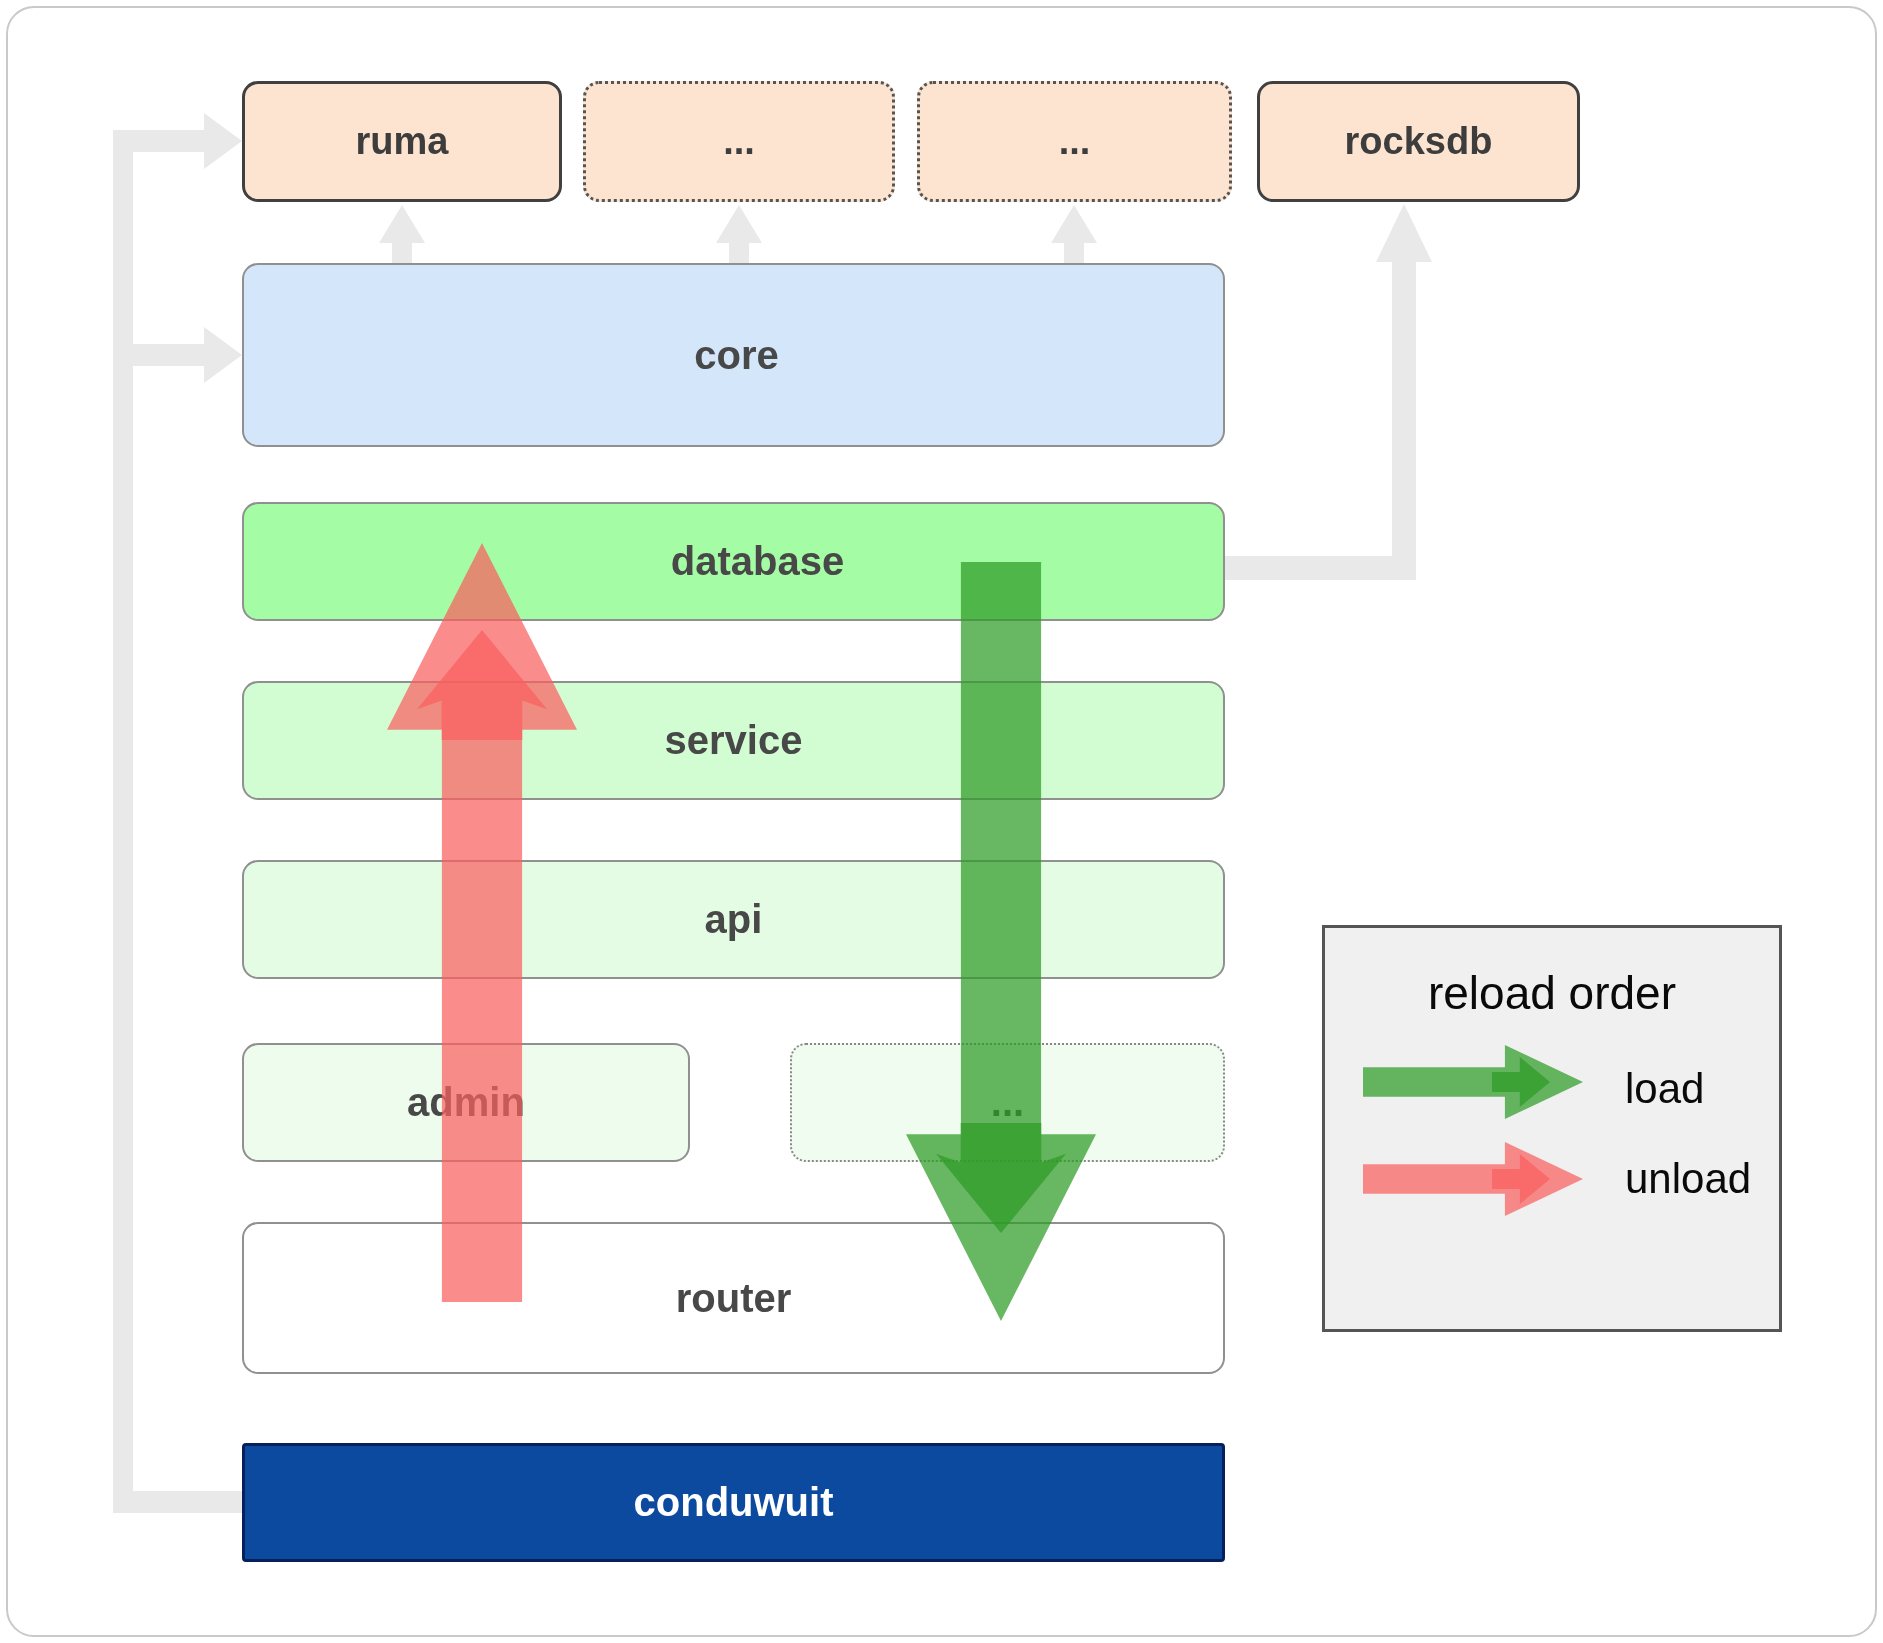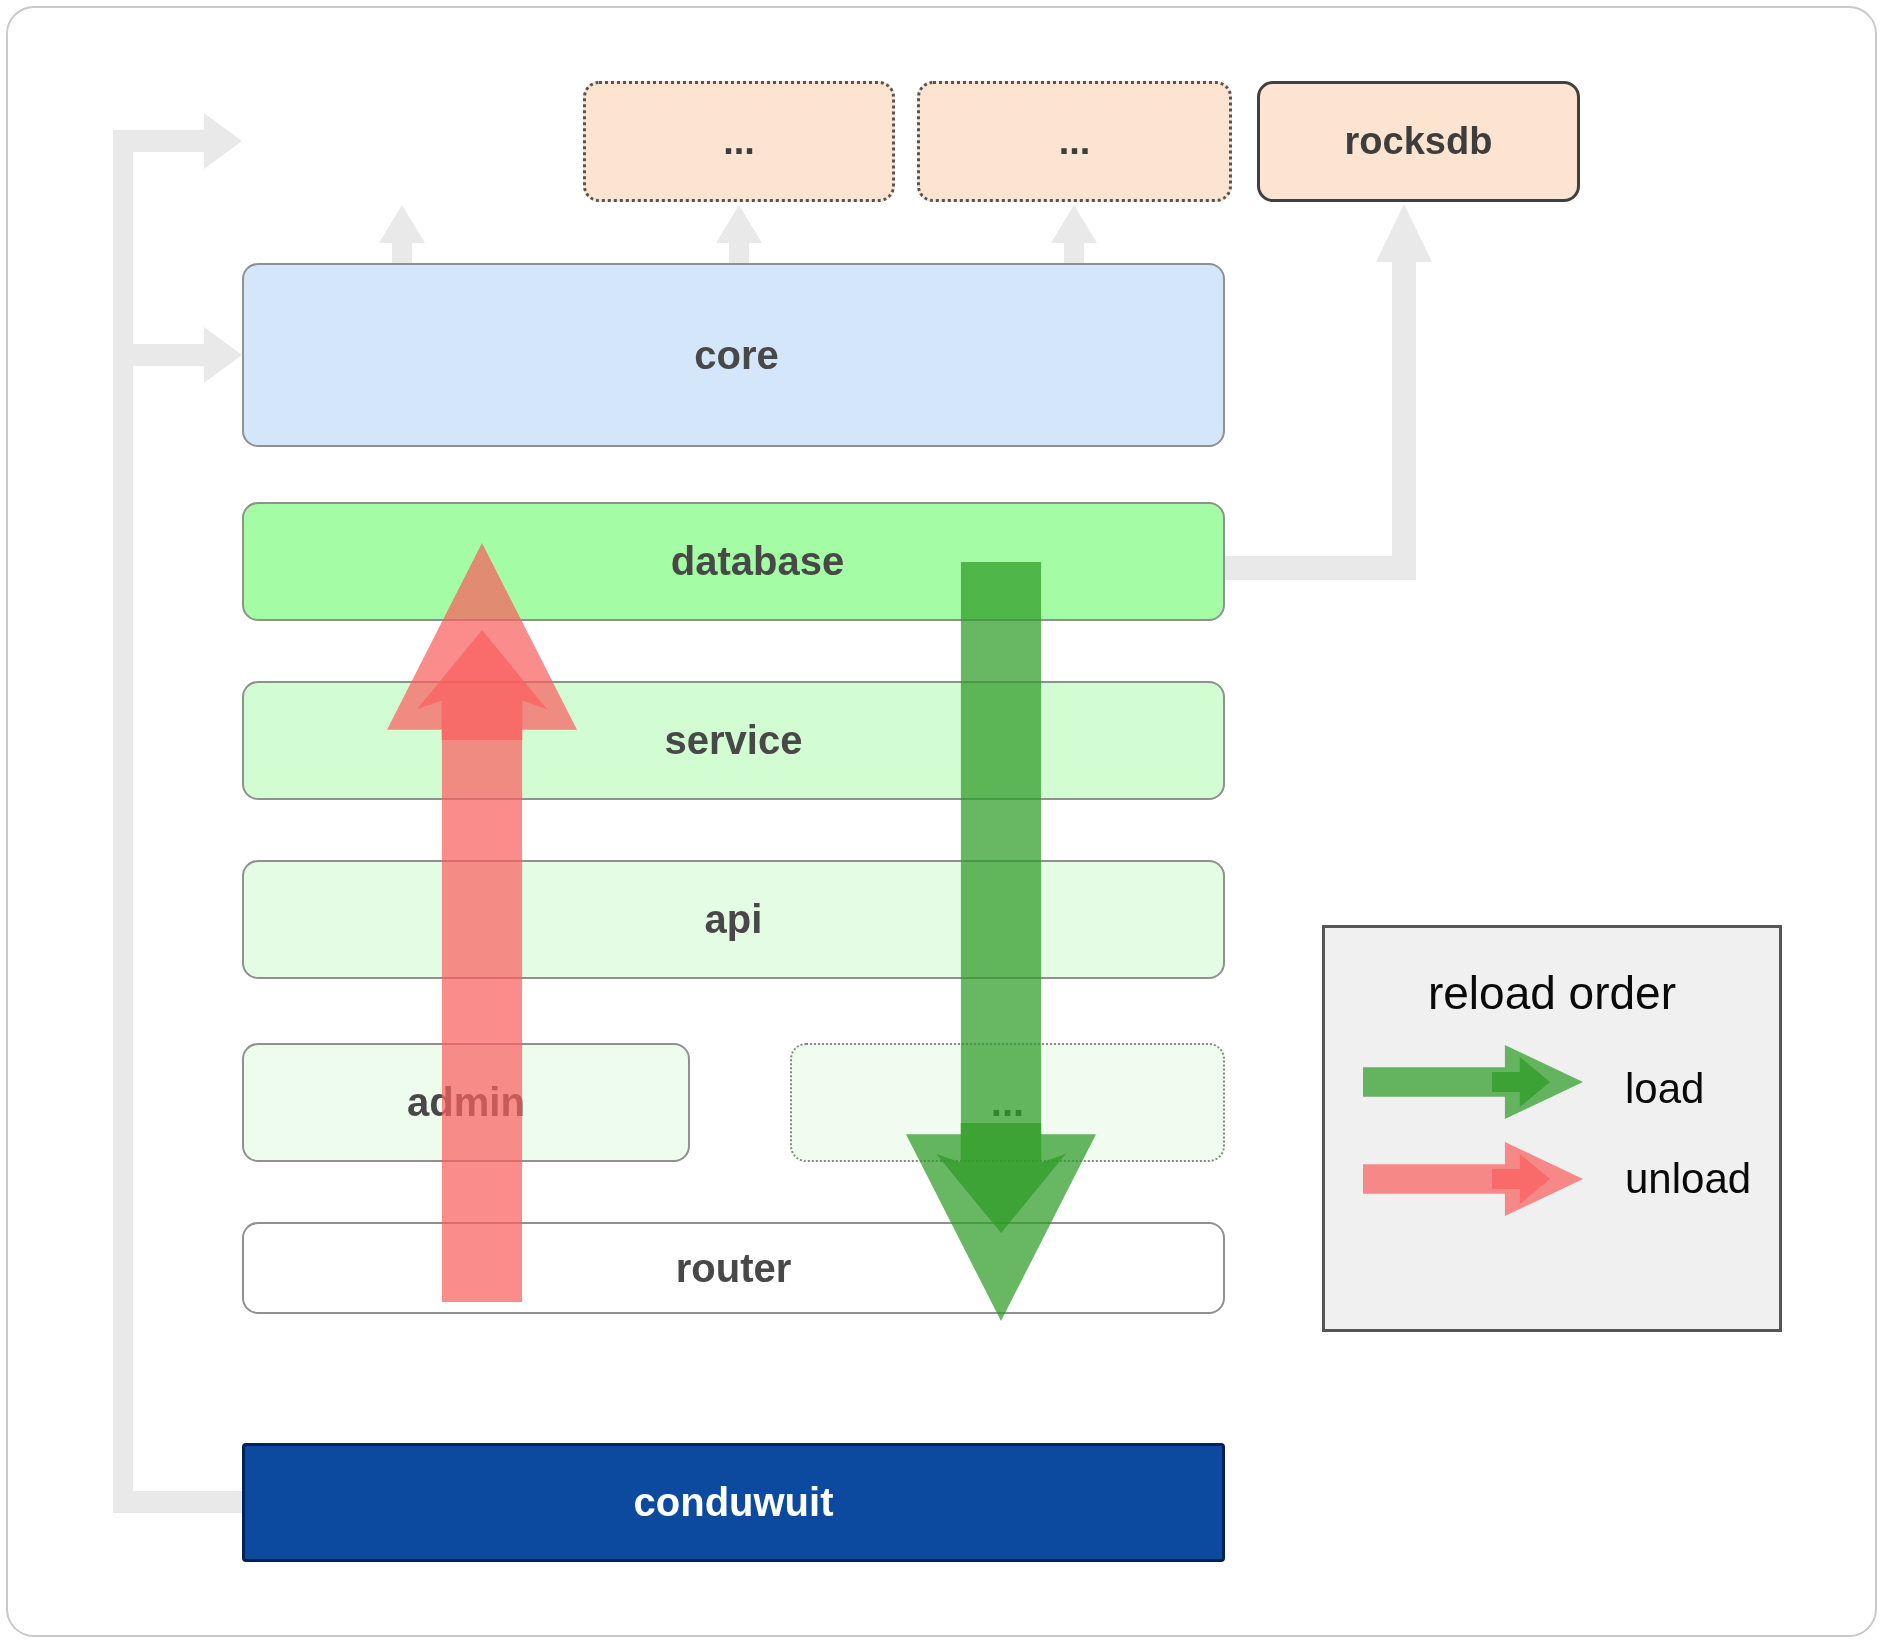--- a/index.html
+++ b/index.html
@@ -24,21 +24,21 @@
   #box-dots1{left:583px;top:81px;width:312px;height:121px;}
   #box-dots2{left:917px;top:81px;width:315px;height:121px;}
   #box-rocksdb{left:1257px;top:81px;width:323px;height:121px;}
   #box-core{left:242px;top:263px;width:983px;height:184px;background:#d4e7fa;padding-left:6px;}
   #box-database{left:242px;top:502px;width:983px;height:119px;background:#a4fca4;padding-left:48px;}
   #box-service{left:242px;top:681px;width:983px;height:119px;background:#d2fcd2;}
   #box-api{left:242px;top:860px;width:983px;height:119px;background:#e4fce4;}
   #box-admin{left:242px;top:1043px;width:448px;height:119px;background:#eefcee;}
   #box-more{left:790px;top:1043px;width:435px;height:119px;background:#effcef;
             border:2px dotted #888888;}
-  #box-router{left:242px;top:1222px;width:983px;height:92px;background:#ffffff;}
+  #box-router{left:242px;top:1222px;width:983px;height:152px;background:#ffffff;}
   #box-conduwuit{left:242px;top:1443px;width:983px;height:119px;background:#0b4a9f;
                  border:3px solid #06205c;border-radius:4px;color:#ffffff;font-weight:700;}
   
   .gray{position:absolute;background:#e9e9e9;}
   .gray-head-right{position:absolute;background:#e9e9e9;
     clip-path:polygon(0% 0%,100% 50%,0% 100%);}
   .gray-head-up{position:absolute;background:#e9e9e9;
     clip-path:polygon(50% 0%,100% 100%,0% 100%);}
   
   .arrow{position:absolute;}
@@ -81,20 +81,23 @@
   <div class="gray-head-up" style="left:379px;top:205px;width:46px;height:38px;"></div>
   <div class="gray" style="left:729px;top:240px;width:20px;height:24px;"></div>
   <div class="gray-head-up" style="left:716px;top:205px;width:46px;height:38px;"></div>
   <div class="gray" style="left:1064px;top:240px;width:20px;height:24px;"></div>
   <div class="gray-head-up" style="left:1051px;top:205px;width:46px;height:38px;"></div>
 
   <div class="gray" style="left:1225px;top:556px;width:191px;height:24px;"></div>
   <div class="gray" style="left:1392px;top:258px;width:24px;height:322px;"></div>
   <div class="gray-head-up" style="left:1376px;top:204px;width:56px;height:58px;"></div>
 
+  <div class="node peach" id="box-ruma">
+    <span>ruma</span>
+  </div>
   <div class="node peach dotted" id="box-dots1">
     <span>...</span>
   </div>
   <div class="node peach dotted" id="box-dots2">
     <span>...</span>
   </div>
   <div class="node peach" id="box-rocksdb">
     <span>rocksdb</span>
   </div>
 

